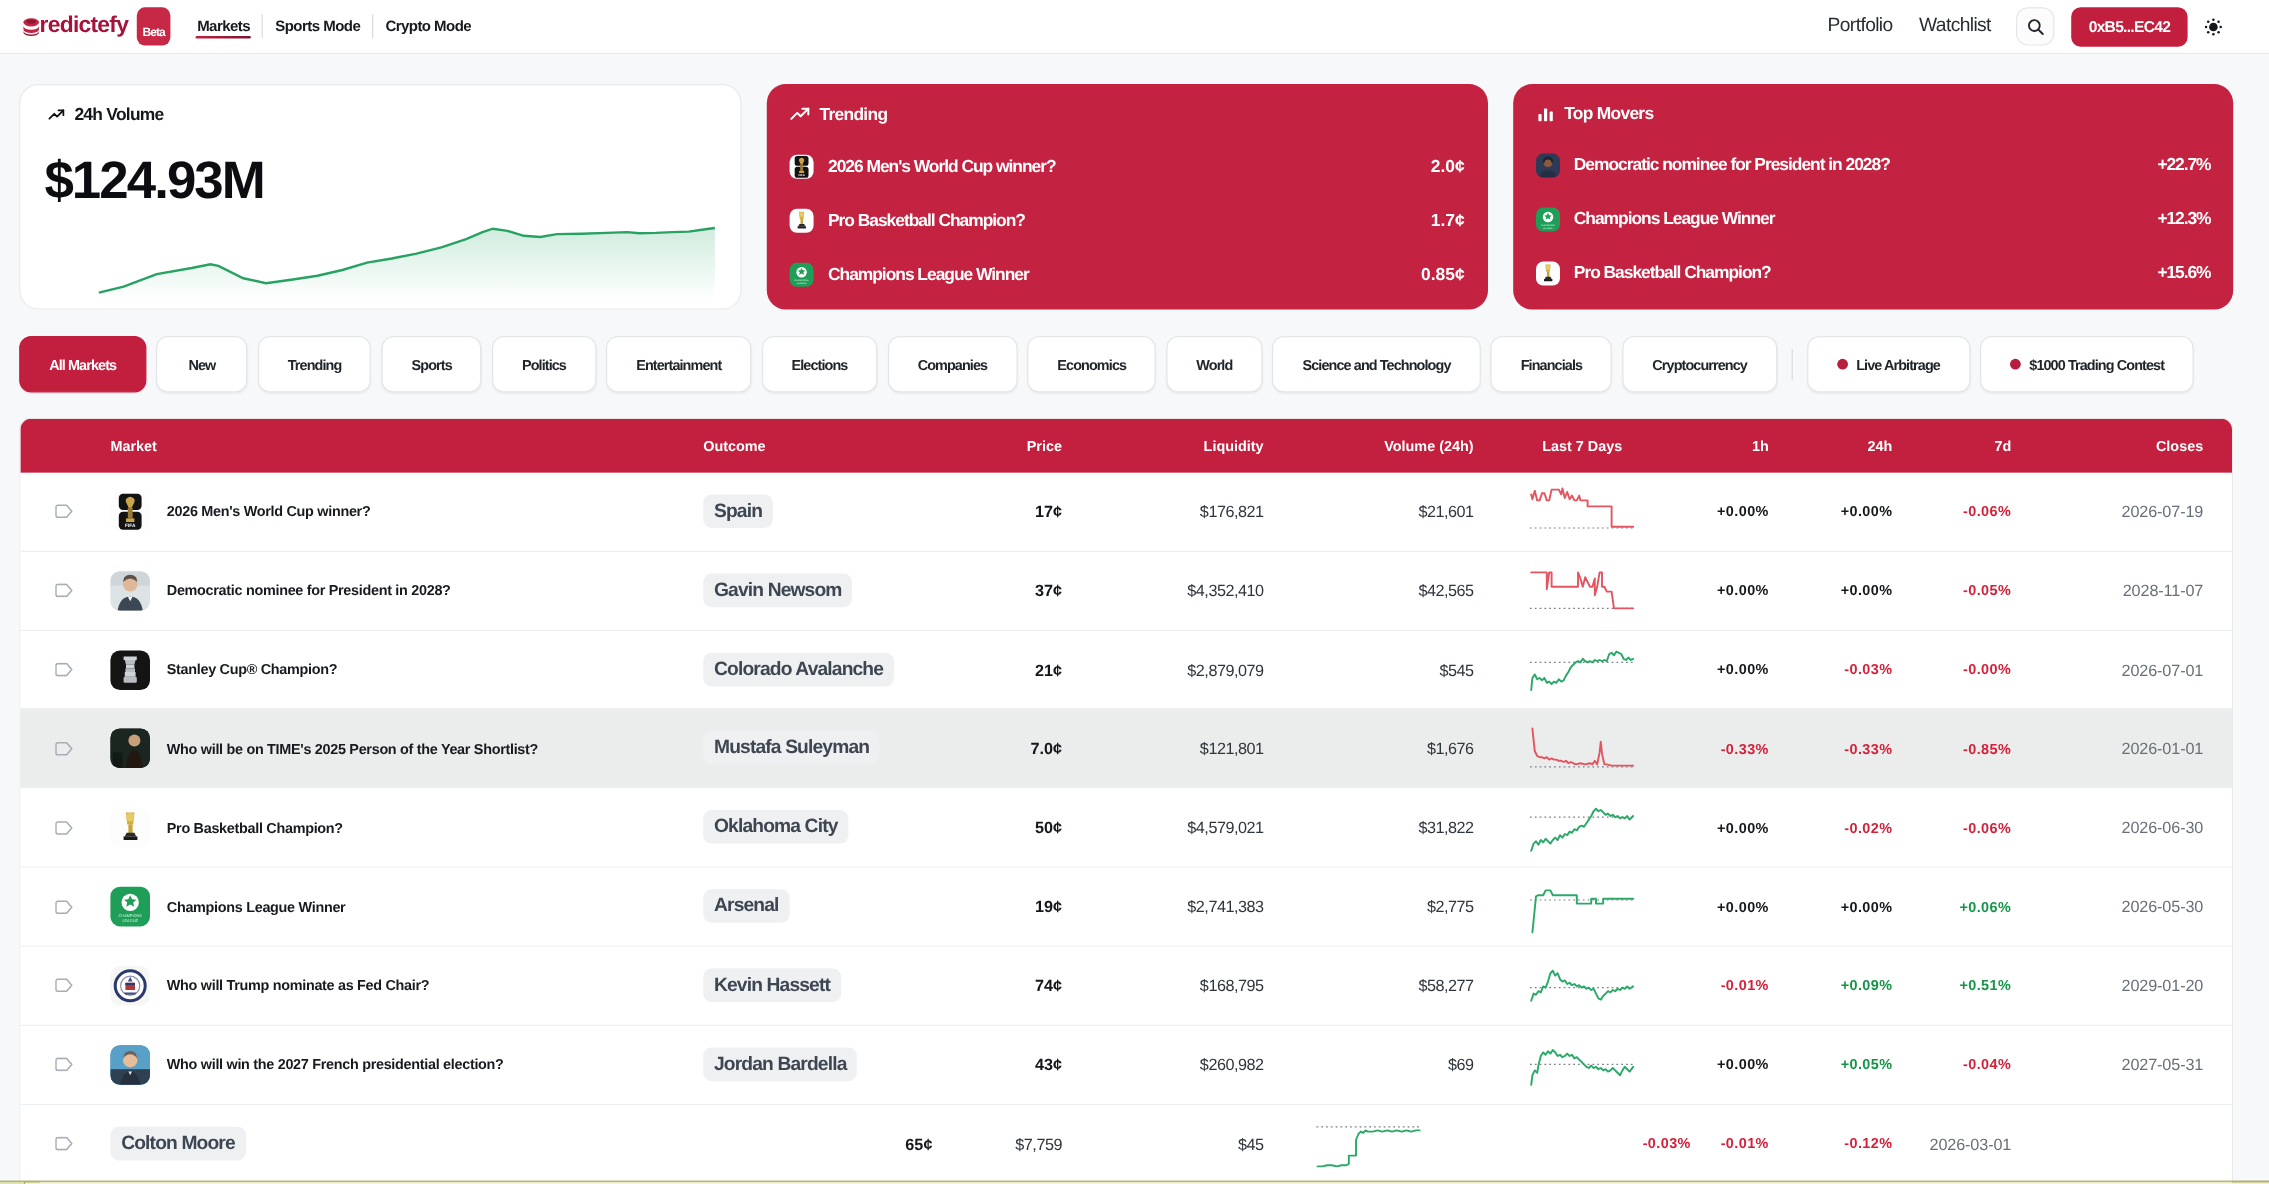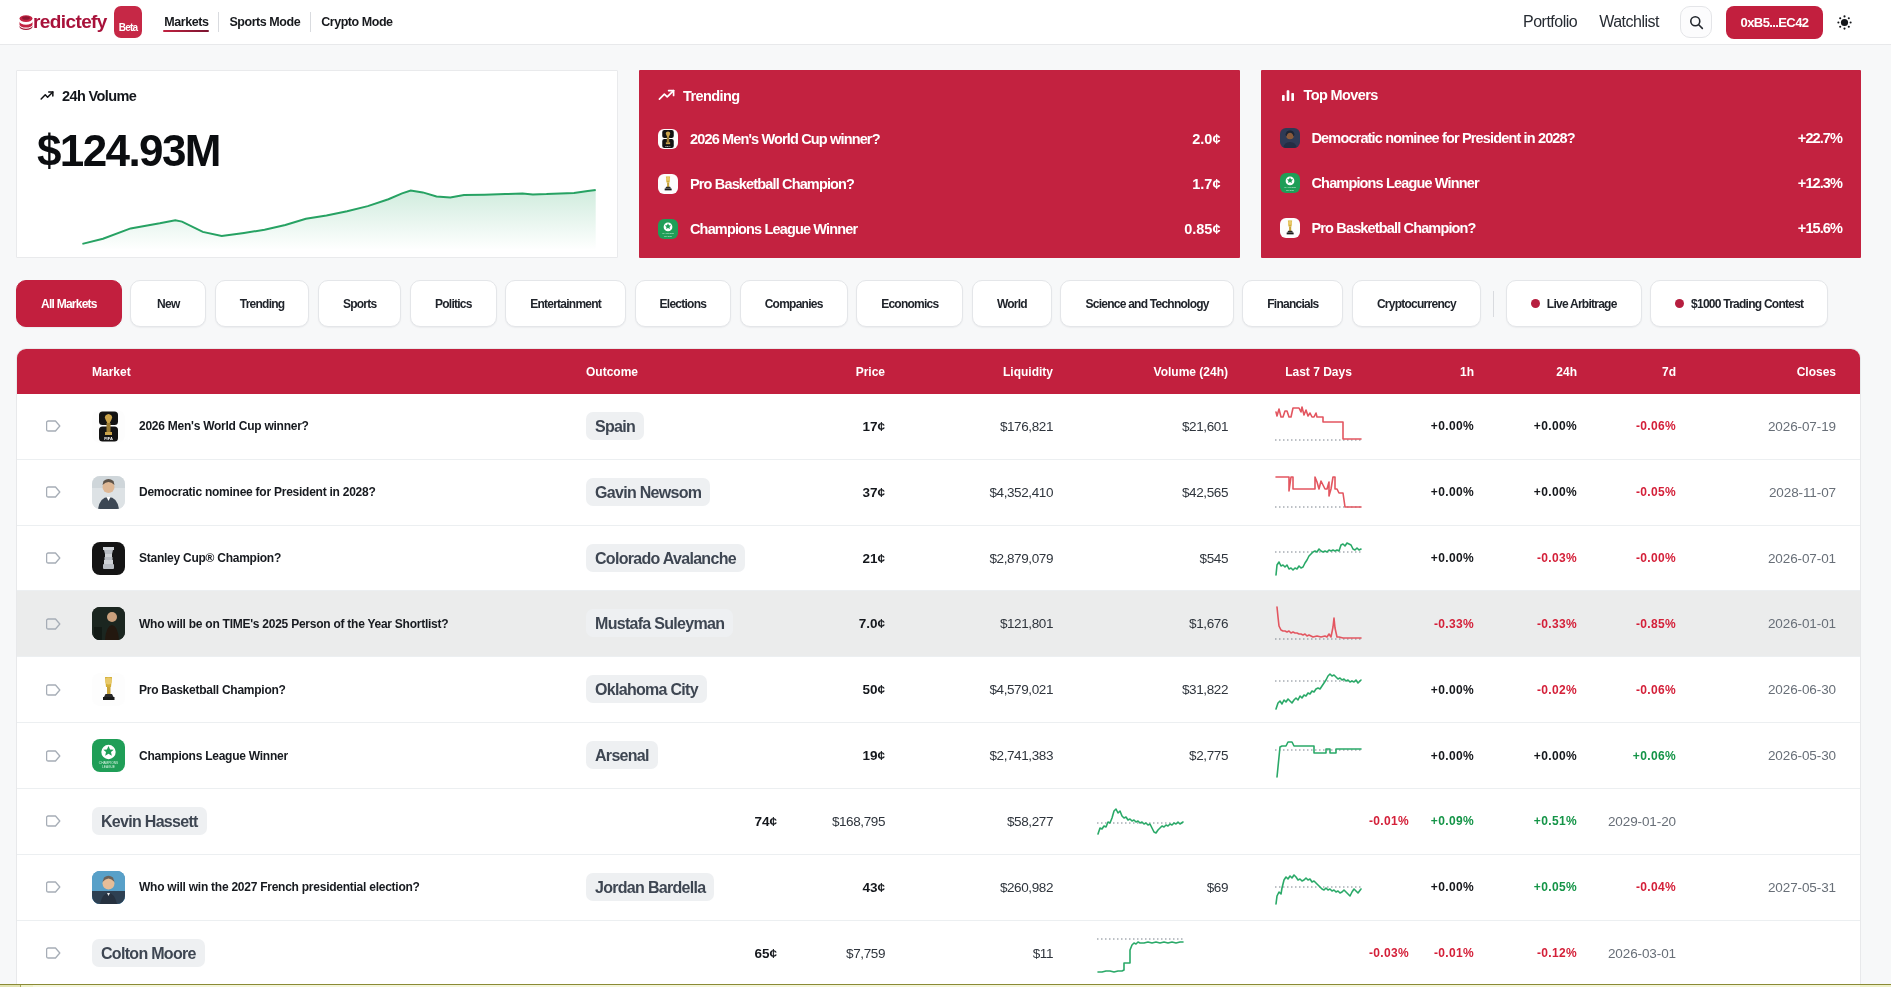--- a/index.html
+++ b/index.html
@@ -11,21 +11,21 @@
 .mainnav .nl { font-size:12.5px; font-weight:bold; letter-spacing:-0.45px; color:#17191d; padding:0 10px; position:relative; }
 .nl.active::after { content:""; position:absolute; left:9px; right:9px; bottom:-3px; height:2.2px; background:linear-gradient(90deg,#c22240,#7a1430); border-radius:2px; }
 .navdiv { width:1px; height:20px; background:#d9dbdf; }
 .navright { margin-left:auto; display:flex; align-items:center; }
 .navright .rl { font-size:16px; color:#272c33; letter-spacing:-0.5px; }
 .searchbtn { width:32px; height:32px; border:1px solid #e4e5e8; border-radius:10px; background:#fcfcfd; display:flex; align-items:center; justify-content:center; }
 .wallet { background:#c21f3e; color:#fff; font-weight:bold; font-size:13px; letter-spacing:-0.6px; border:none; border-radius:8px; width:97px; height:33px; }
 .sun { width:15px; height:15px; }
 .wrap { margin:0 30px 0 16px; }
 .cards { display:grid; grid-template-columns:1fr 1fr 1fr; gap:21px; margin-top:25px; }
-.card { height:188px; border-radius:1px; padding:17px 20px 17px 23px; }
+.card { height:188px; border-radius:16px; padding:17px 20px 17px 23px; }
 .card.white { background:#fff; border:1px solid #e9eaec; }
 .card.red { background:#c32240; color:#fff; padding:17px 19px; }
 .ctitle { display:flex; align-items:center; gap:8px; font-size:14.5px; letter-spacing:-0.6px; font-weight:bold; }
 .bigval { font-size:44px; line-height:1.1; font-weight:bold; letter-spacing:-1.6px; margin-top:23px; margin-left:-3px; color:#0b0d10; }
 .volchart { margin:7px 0 0 26px; }
 .redrow { display:flex; align-items:center; margin-top:25px; height:20px; }
 .redrow:first-of-type { margin-top:24px; }
 .redrow .ric { width:20px; height:20px; margin-right:12px; flex:none; display:flex; }
 .redrow .rlabel { font-size:14.5px; font-weight:bold; letter-spacing:-0.85px; flex:1; }
 .redrow .rval { font-size:14.5px; font-weight:bold; }
@@ -444,20 +444,33 @@
 <div class="c-7d pg">+0.06%</div>
 <div class="c-closes">2026-05-30</div>
 <div></div>
 </div>
 <div class="trow">
 <div class="c-check">
           <svg width="16" height="12" viewBox="0 0 16 12">
             <path d="M2.2 1 h7.3 l4.3 5 -4.3 5 h-7.3 a1.6 1.6 0 0 1 -1.6 -1.6 v-6.8 a1.6 1.6 0 0 1 1.6 -1.6 z" fill="none" stroke="#a6adb6" stroke-width="1.3" stroke-linejoin="round"></path>
           </svg>
         </div>
+<div class="c-market">
+          <span class="av">
+            <svg width="33" height="33" viewBox="0 0 33 33" style="border-radius:8px;background:#f6f6f4">
+<circle cx="16.5" cy="16.5" r="12.5" fill="#fff" stroke="#2b3a6b" stroke-width="2.5"></circle>
+<circle cx="16.5" cy="16.5" r="8" fill="none" stroke="#8a93ad" stroke-width="1"></circle>
+<path d="M16.5 9 l2 4 h-4z" fill="#43507e"></path>
+<rect x="12.5" y="14" width="8" height="6" fill="#b03a3a"></rect>
+<rect x="12.5" y="14" width="8" height="2" fill="#2b3a6b"></rect>
+<path d="M11 22 h11 l-1.5 2 h-8z" fill="#43507e"></path>
+            </svg>
+          </span>
+          <span class="mname">Who will Trump nominate as Fed Chair?</span>
+        </div>
 <div class="c-outcome"><span class="ochip">Kevin Hassett</span></div>
 <div class="c-price">74¢</div>
 <div class="c-liq">$168,795</div>
 <div class="c-vol">$58,277</div>
 <div class="c-spark">
           <svg width="91" height="46" viewBox="0 0 91 46">
 <line x1="2" y1="25" x2="89" y2="25" stroke="#7b828c" stroke-width="1" stroke-dasharray="1.5,2.5"></line>
 <path d="M3,36 L5,30 L7,31 L9,28 L11,29 L13,24 L15,25 L17,20 L19,13 L21,11 L23,15 L25,13 L27,18 L29,20 L31,19 L33,22 L35,21 L37,23 L39,22 L41,24 L43,23 L45,25 L47,24 L49,26 L51,25 L53,27 L55,26 L57,30 L59,34 L61,35 L63,32 L65,30 L67,28 L69,29 L71,27 L73,28 L75,26 L77,27 L79,25 L81,26 L83,24 L85,26 L88,24" fill="none" stroke="#2aa968" stroke-width="1.6" stroke-linejoin="round" stroke-linecap="round"></path>
           </svg>
         </div>
@@ -504,21 +517,21 @@
 </div>
 <div class="trow">
 <div class="c-check">
           <svg width="16" height="12" viewBox="0 0 16 12">
             <path d="M2.2 1 h7.3 l4.3 5 -4.3 5 h-7.3 a1.6 1.6 0 0 1 -1.6 -1.6 v-6.8 a1.6 1.6 0 0 1 1.6 -1.6 z" fill="none" stroke="#a6adb6" stroke-width="1.3" stroke-linejoin="round"></path>
           </svg>
         </div>
 <div class="c-outcome"><span class="ochip">Colton Moore</span></div>
 <div class="c-price">65¢</div>
 <div class="c-liq">$7,759</div>
-<div class="c-vol">$11</div>
+<div class="c-vol">$45</div>
 <div class="c-spark">
           <svg width="91" height="46" viewBox="0 0 91 46">
 <line x1="2" y1="9" x2="89" y2="9" stroke="#7b828c" stroke-width="1" stroke-dasharray="1.5,2.5"></line>
 <path d="M3,42 L7,42 L11,41 L15,41 L19,42 L23,41 L27,41 L29,40 L29,33 L33,33 L35,33 L35,20 L37,15 L39,13 L41,14 L43,12 L45,13 L49,13 L53,12 L57,13 L61,12 L65,13 L69,12 L73,13 L77,12 L81,13 L85,12 L88,12" fill="none" stroke="#2aa968" stroke-width="1.6" stroke-linejoin="round" stroke-linecap="round"></path>
           </svg>
         </div>
 <div class="c-1h pr">-0.03%</div>
 <div class="c-24h pr">-0.01%</div>
 <div class="c-7d pr">-0.12%</div>
 <div class="c-closes">2026-03-01</div>

